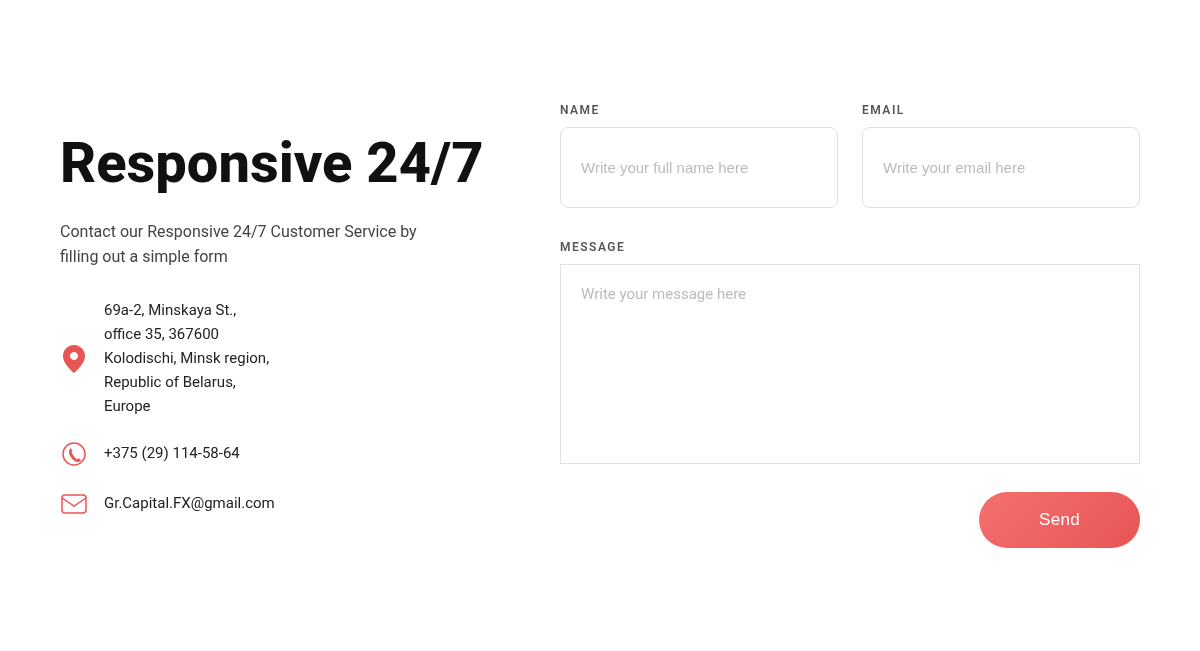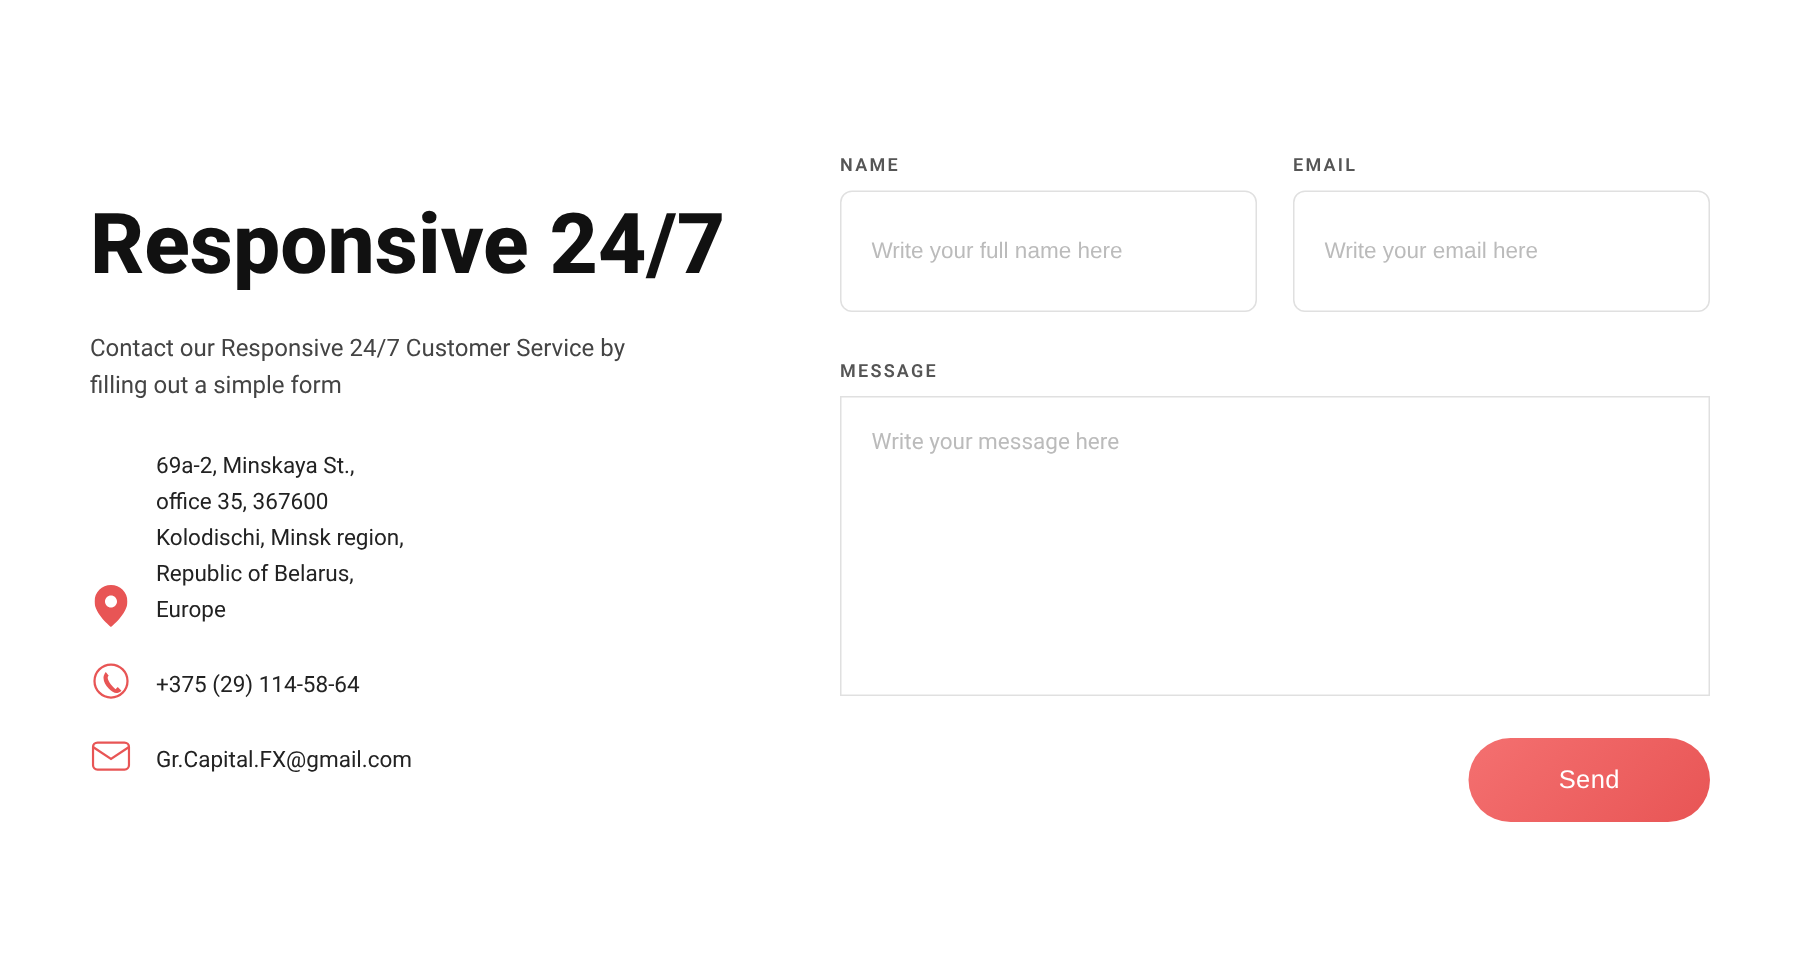--- a/index.html
+++ b/index.html
@@ -47,21 +47,21 @@
     }
 
     .contact-info {
       display: flex;
       flex-direction: column;
       gap: 20px;
     }
 
     .contact-item {
       display: flex;
-      align-items: flex-end;
+      align-items: center;
       gap: 16px;
     }
 
     .contact-icon {
       width: 28px;
       height: 28px;
       flex-shrink: 0;
       margin-top: 2px;
       display: flex;
       align-items: center;

